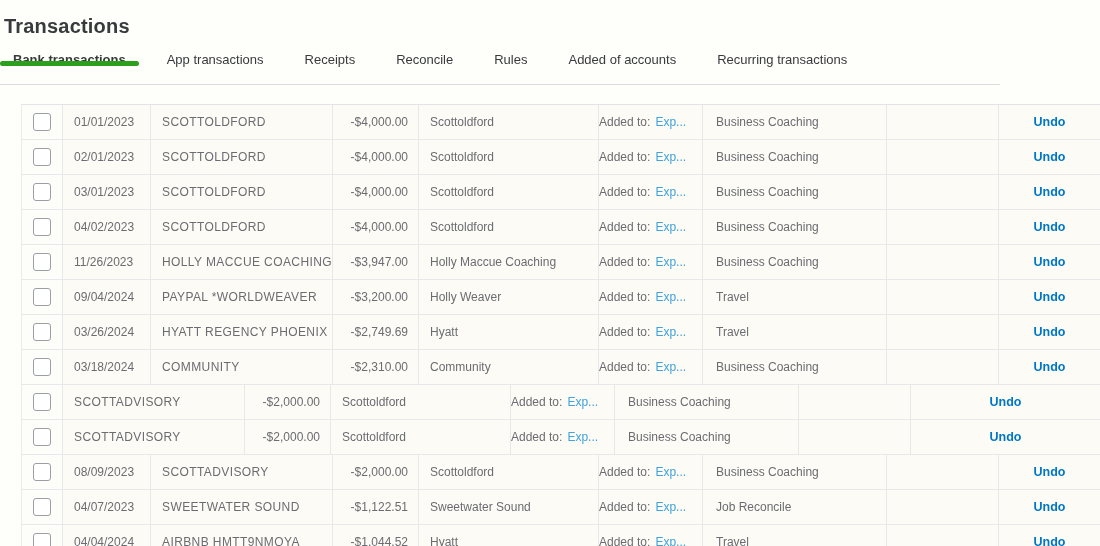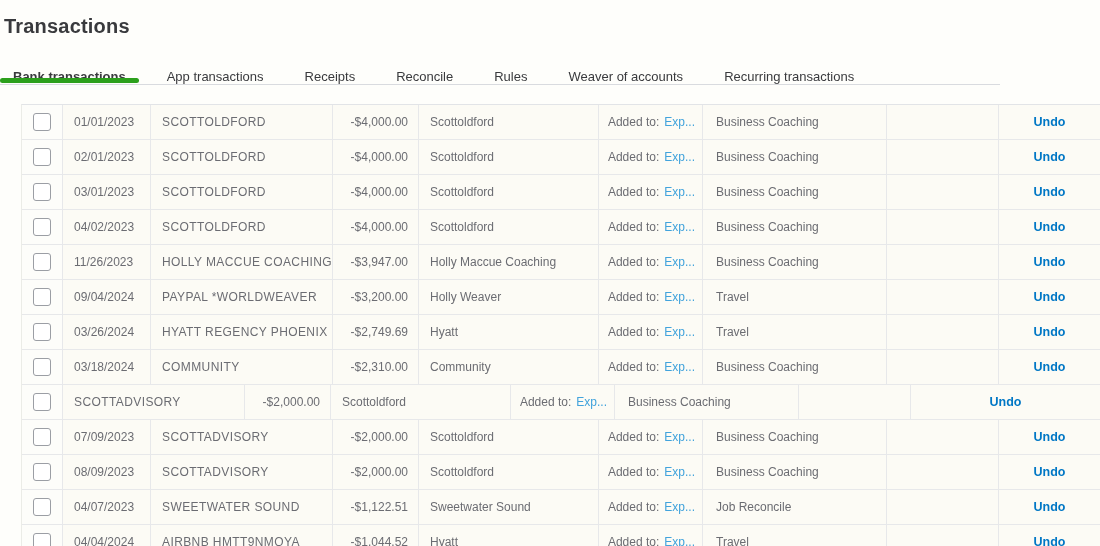--- a/index.html
+++ b/index.html
@@ -11,21 +11,21 @@
     color:#393a3d;
   }
   .page-title {
     position:absolute; left:4px; top:15px;
     font-size:20px; font-weight:700; color:#393a3d;
     letter-spacing:0.2px;
   }
   .tabs {
     position:absolute; left:0; top:52px; width:1000px; height:33px;
     border-bottom:1px solid #d9dbdf;
-    display:flex; align-items:flex-end; padding-left:0;
+    display:flex; align-items:flex-start; padding-left:0;
   }
   .tab {
     font-size:13px; color:#393a3d;
     padding:0 13px; margin-right:15px;
     display:flex; align-items:center;
     position:relative; cursor:pointer; white-space:nowrap;
   }
   .tab.active { font-weight:700; }
   .tab.active::after {
     content:""; position:absolute; left:0; right:0; bottom:1px; height:5px;
@@ -46,21 +46,21 @@
   .cell {
     display:flex; align-items:center;
     border-right:1px solid #e7e8ea;
     overflow:hidden; white-space:nowrap;
   }
   .c-check   { width:41px;  justify-content:center; background:#fdfdfa; }
   .c-date    { width:88px;  padding-left:11px; }
   .c-desc    { width:182px; padding-left:11px; letter-spacing:0.4px; }
   .c-amount  { width:86px;  justify-content:flex-end; padding-right:10px; }
   .c-payee   { width:180px; padding-left:11px; }
-  .c-added   { width:104px; justify-content:flex-end; padding-right:7px; }
+  .c-added   { width:104px; padding-right:7px; }
   .c-cat     { width:184px; padding-left:13px;text-align:right; }
   .c-empty   { width:112px; }
   .c-undo    { flex:1; justify-content:center; border-right:none; }
   .checkbox {
     width:18px; height:18px; background:#ffffff;
     border:1.5px solid #9b9ea4; border-radius:3px;
     cursor:pointer;
   }
   .added-link {
     color:var(--light-link-blue,#41a3dc);
@@ -92,21 +92,21 @@
 
   <div class="tab">
       <span>Reconcile</span>
     </div>
 
   <div class="tab">
       <span>Rules</span>
     </div>
 
   <div class="tab">
-      <span>Weaver of accounts</span>
+      <span>Added of accounts</span>
     </div>
 
   <div class="tab">
       <span>Recurring transactions</span>
     </div>
 </nav>
 
 <div class="table">
   <div class="row">
     <div class="cell c-check">
@@ -275,21 +275,20 @@
     <div class="cell c-empty"></div>
     <div class="cell c-undo">
       <span class="undo-link">Undo</span>
     </div>
   </div>
 
   <div class="row">
     <div class="cell c-check">
       <span class="checkbox"></span>
     </div>
-    <div class="cell c-date">07/09/2023</div>
     <div class="cell c-desc">SCOTTADVISORY</div>
     <div class="cell c-amount">-$2,000.00</div>
     <div class="cell c-payee">Scottoldford</div>
     <div class="cell c-added">
       <span>Added to:</span>
       <span class="added-link">Exp...</span>
     </div>
     <div class="cell c-cat">Business Coaching</div>
     <div class="cell c-empty"></div>
     <div class="cell c-undo">

